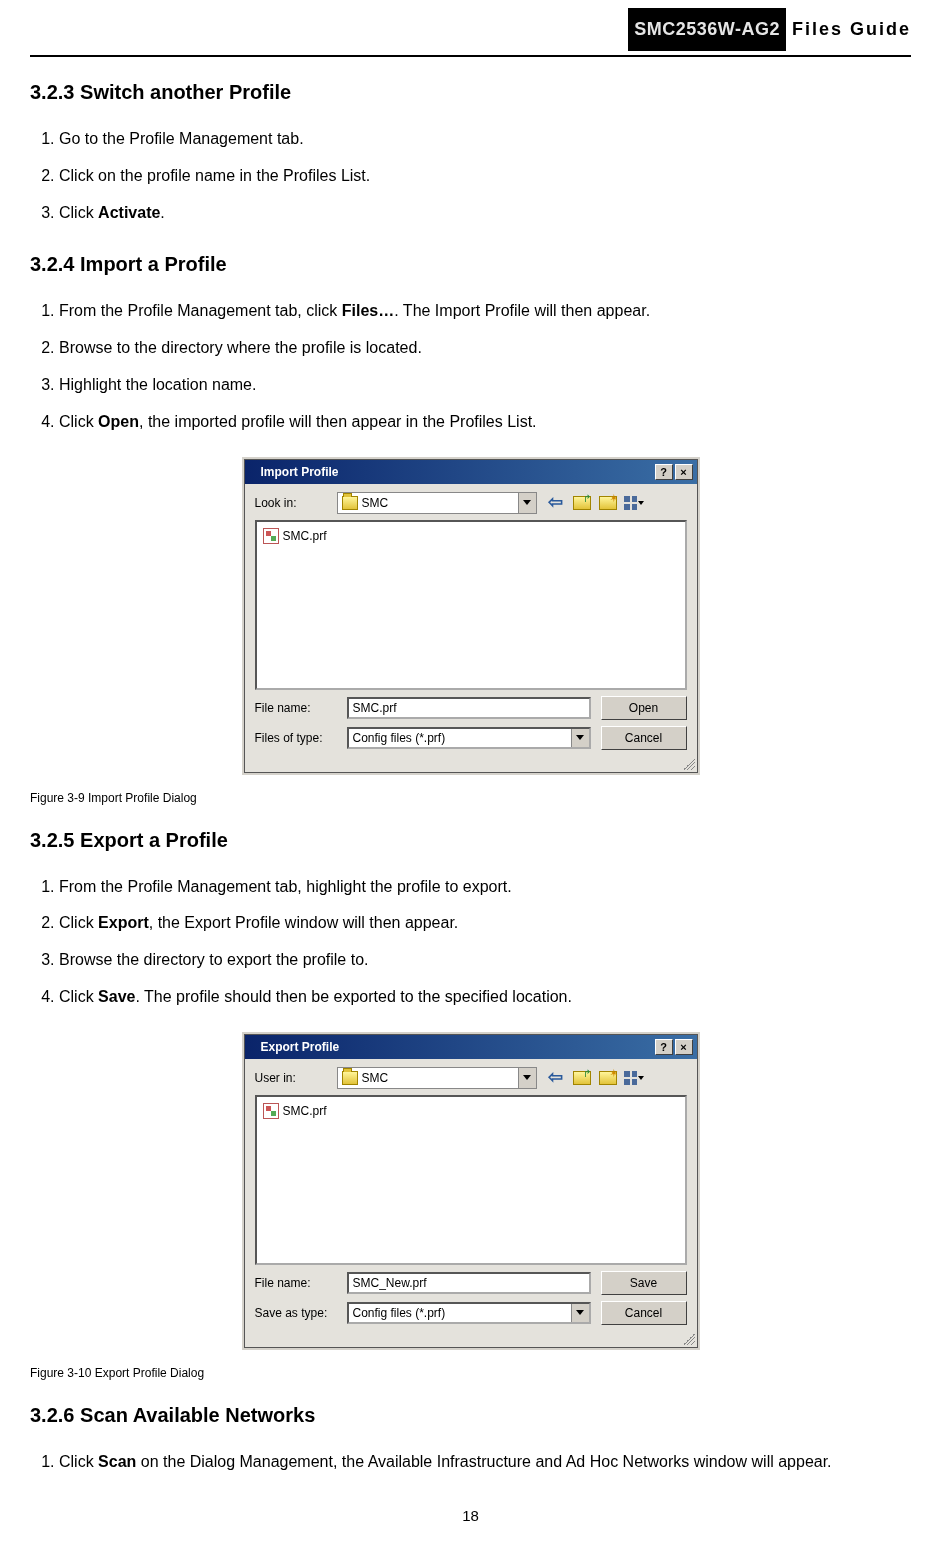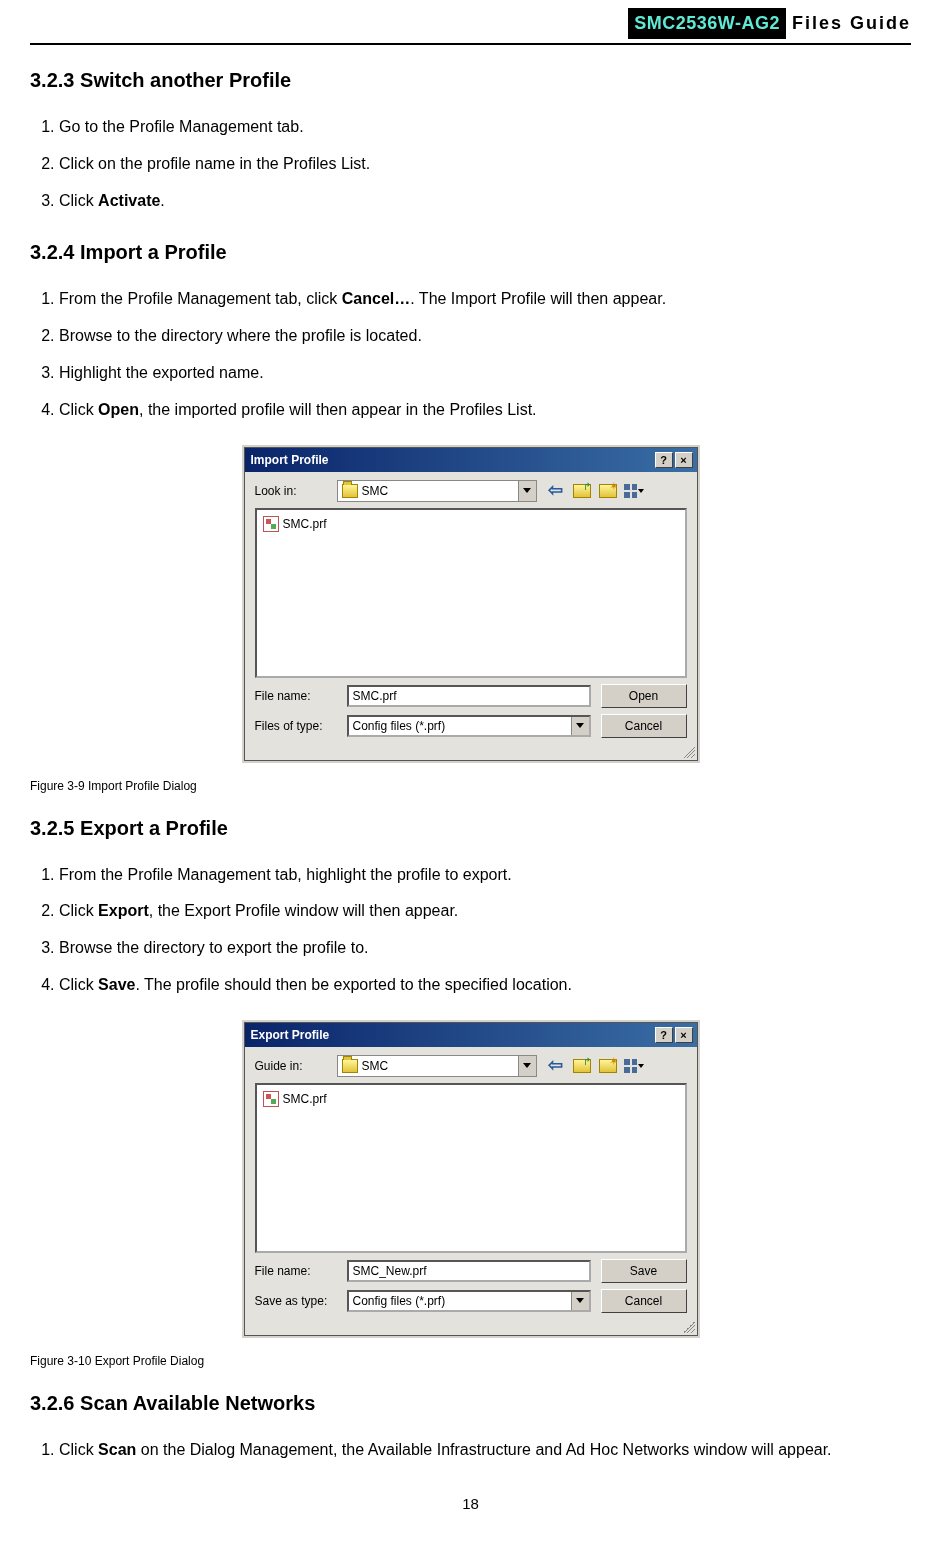--- a/index.html
+++ b/index.html
@@ -15,22 +15,22 @@
   }
   .header-row {
     display: flex;
     justify-content: flex-end;
     align-items: center;
     gap: 6px;
     padding-top: 8px;
   }
   .header-model {
     background: #000;
-    color: #5eead4;
-    padding: 2px 6px;
+    color: #e5e5e5;
+    padding: 8px 6px;
     font-weight: bold;
     font-size: 18px;
     letter-spacing: 0.5px;
   }
   .header-guide {
     font-weight: bold;
     font-size: 18px;
     letter-spacing: 2px;
   }
   hr.top-divider {
@@ -80,21 +80,21 @@
     font-size: 12px;
     box-shadow: 0 0 0 2px #d5d2cb;
   }
   .dlg-title {
     background: linear-gradient(to right, #0a246a, #3a6ea5);
     color: #fff;
     font-weight: bold;
     display: flex;
     align-items: center;
     justify-content: space-between;
-    padding: 3px 4px 3px 6px;
+    padding: 3px 4px 3px 16px;
   }
   .dlg-title-btns { display: flex; gap: 2px; }
   .dlg-title-btn {
     width: 18px; height: 16px;
     background: #d4d0c8;
     border: 1px solid #fff;
     border-right-color: #404040;
     border-bottom-color: #404040;
     color: #000;
     font-size: 11px;
@@ -279,24 +279,24 @@
   <li>Go to the Profile Management tab.</li>
   <li>Click on the profile name in the Profiles List.</li>
   <li>
     <span>Click </span><span class="bold">Activate</span><span>.</span>
   </li>
 </ol>
 
 <h3 class="section-heading">3.2.4  Import a Profile</h3>
 <ol class="steps">
   <li>
-    <span>From the Profile Management tab, click </span><span class="bold">Cancel…</span><span>. The Import Profile will then appear.</span>
+    <span>From the Profile Management tab, click </span><span class="bold">Files…</span><span>. The Import Profile will then appear.</span>
   </li>
   <li>Browse to the directory where the profile is located.</li>
-  <li>Highlight the exported name.</li>
+  <li>Highlight the location name.</li>
   <li>
     <span>Click </span><span class="bold">Open</span><span>, the imported profile will then appear in the Profiles List.</span>
   </li>
 </ol>
 
 <div class="figure-wrap">
   <div class="dlg">
     <div class="dlg-title">
       <span>Import Profile</span>
       <div class="dlg-title-btns">
@@ -373,21 +373,21 @@
   <div class="dlg">
     <div class="dlg-title">
       <span>Export Profile</span>
       <div class="dlg-title-btns">
         <div class="dlg-title-btn">?</div>
         <div class="dlg-title-btn">×</div>
       </div>
     </div>
     <div class="dlg-body">
       <div class="dlg-row">
-        <span class="dlg-label">Guide in:</span>
+        <span class="dlg-label">User in:</span>
         <div class="dlg-select">
           <span class="folder-ic"></span>
           <span>SMC</span>
           <span class="dd-arrow"></span>
         </div>
         <div class="toolbar-icons">
           <div class="tb-ic">
               <span class="arrow-back">⇦</span>
             </div>
           <div class="tb-ic">

